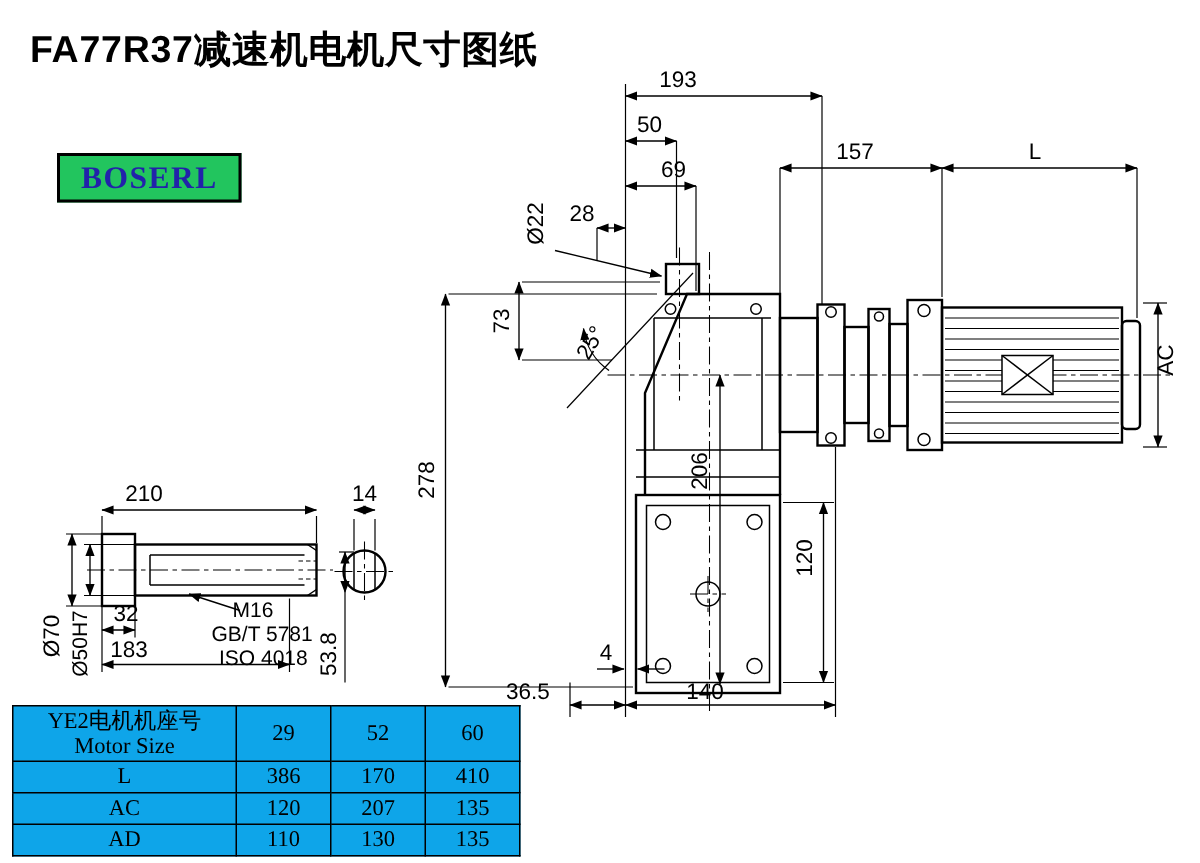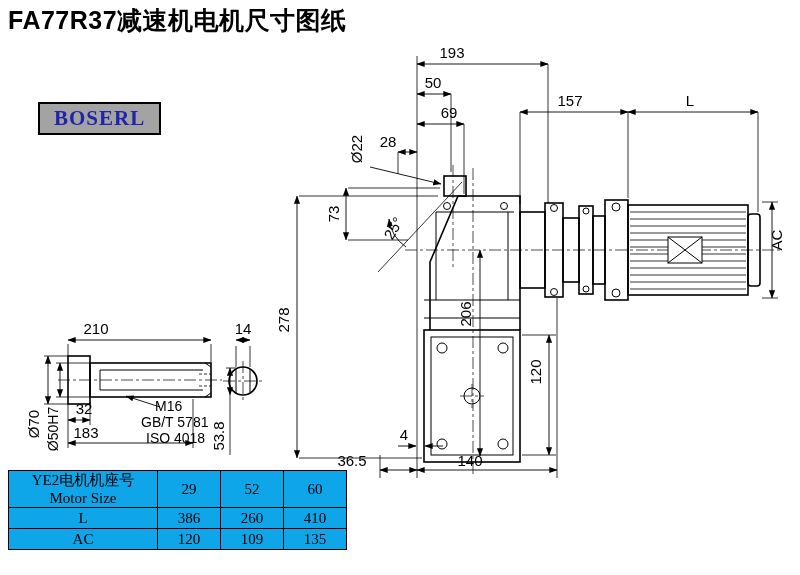--- a/index.html
+++ b/index.html
@@ -1,22 +1,22 @@
 <!DOCTYPE html>
 <html><head>
 <meta charset="utf-8">
 <style>
   html,body{margin:0;padding:0;background:#fff;}
   .page{position:relative;width:800px;height:575px;background:#fff;overflow:hidden;
         font-family:"Liberation Sans",sans-serif;color:#000;}
-  .title{position:absolute;left:8px;top:4px;margin:0;font-size:25px;font-weight:bold;
+  .title{position:absolute;left:8px;top:4px;margin:12px;font-size:25px;font-weight:bold;
          font-family:"Liberation Sans",sans-serif;letter-spacing:0.5px;}
   .logo{position:absolute;left:38px;top:102px;border:2px solid #000;padding:2px 14px;
         font-family:"Liberation Serif",serif;font-weight:bold;font-size:21px;color:#2222aa;
-        letter-spacing:1px;background:#a3a3a3;}
+        letter-spacing:1px;background:#22c55e;}
   .drawing-svg{position:absolute;left:0;top:0;}
   .size-table{position:absolute;left:8px;top:470px;border-collapse:collapse;
         font-family:"Liberation Serif",serif;font-size:15px;background:#0ea5e9;}
   .size-table td{border:1px solid #000;text-align:center;padding:0 4px;}
   .size-table td.lbl{width:140px;}
   .size-table td.val{width:54px;}
   .size-table tr.hdr td{height:36px;}
   .size-table tr.datarow td{height:20px;}
   
   .obj{stroke:#000;stroke-width:1.6;fill:none;}
@@ -233,25 +233,31 @@
         <div>YE2电机机座号</div>
         <div>Motor Size</div>
       </td>
       <td class="val">29</td>
       <td class="val">52</td>
       <td class="val">60</td>
     </tr>
     <tr class="datarow">
       <td class="lbl">L</td>
       <td class="val">386</td>
-      <td class="val">260</td>
+      <td class="val">170</td>
       <td class="val">410</td>
     </tr>
     <tr class="datarow">
       <td class="lbl">AC</td>
       <td class="val">120</td>
-      <td class="val">109</td>
+      <td class="val">207</td>
+      <td class="val">135</td>
+    </tr>
+    <tr class="datarow">
+      <td class="lbl">AD</td>
+      <td class="val">110</td>
+      <td class="val">130</td>
       <td class="val">135</td>
     </tr>
   </tbody>
     </table>
 
 </div>
 
 </body></html>

